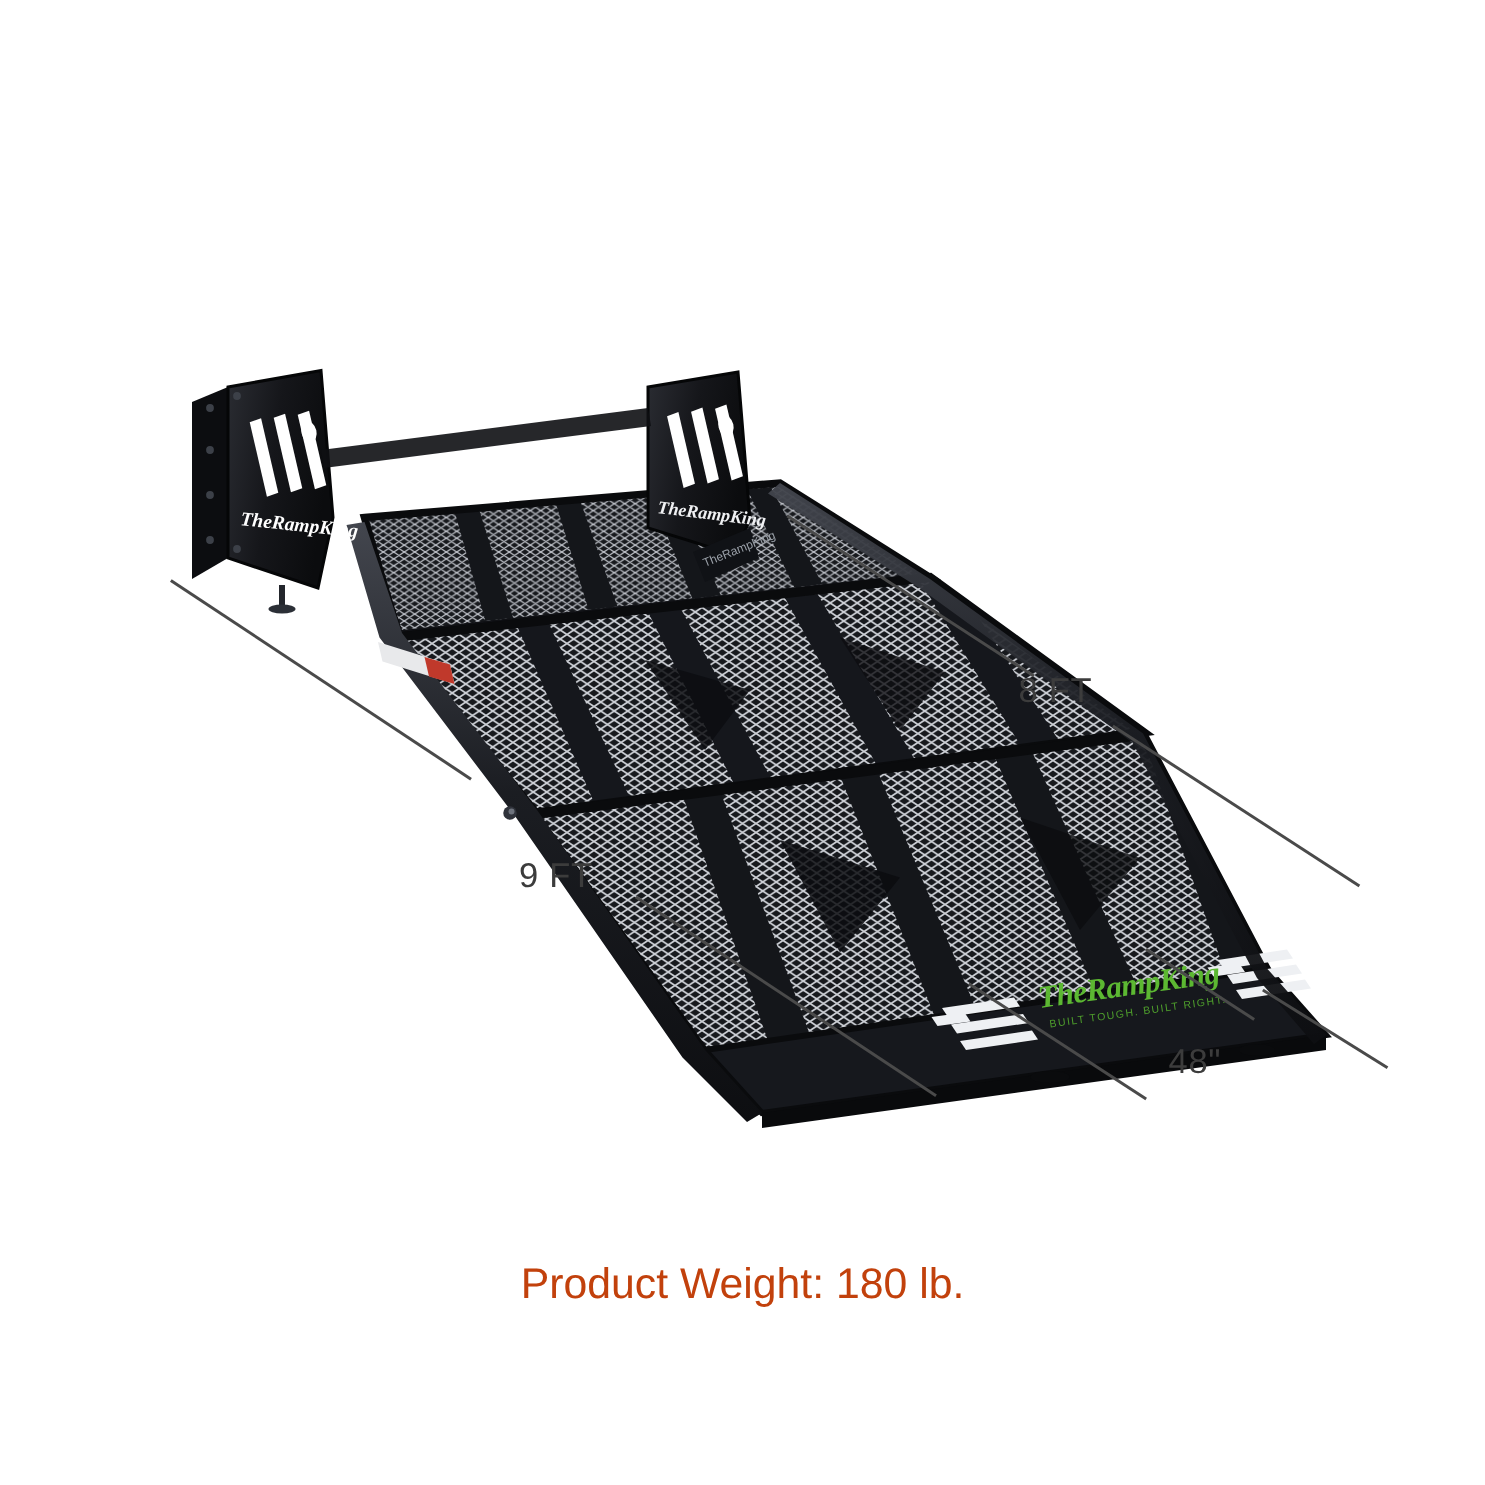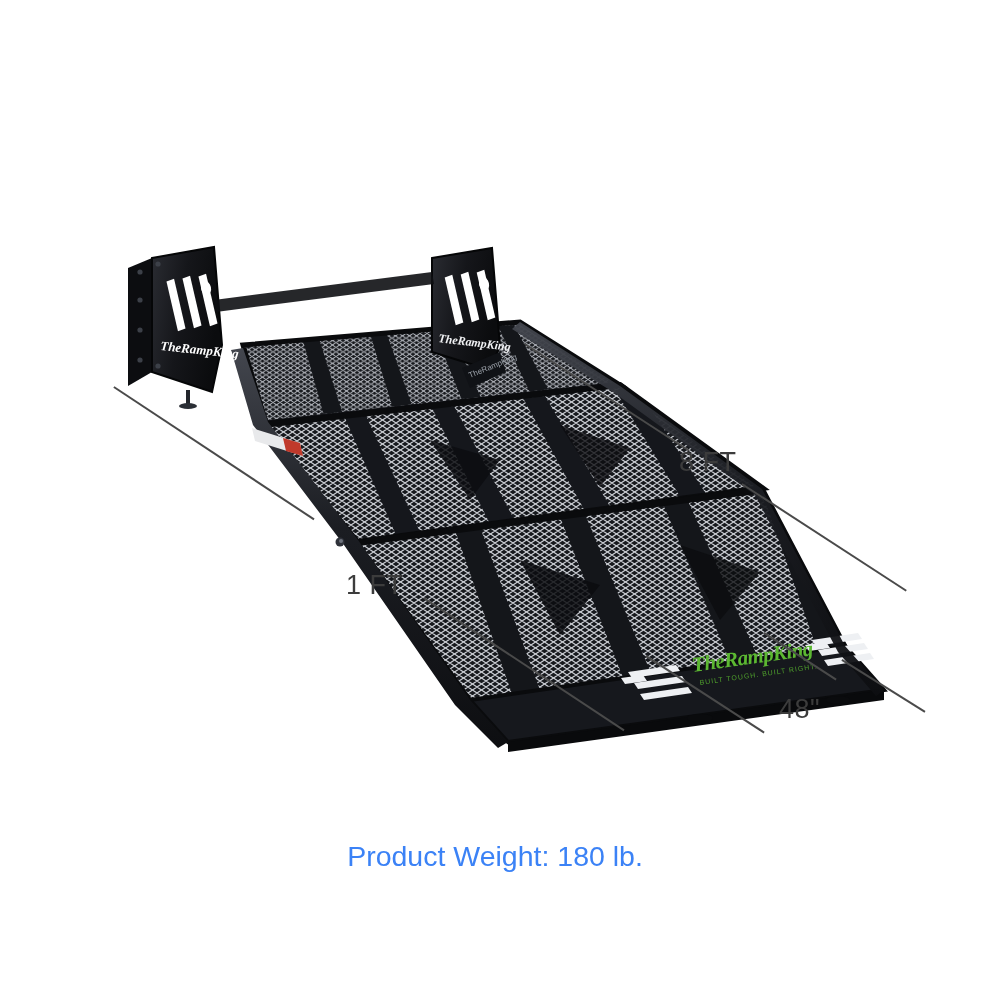--- a/index.html
+++ b/index.html
@@ -10,30 +10,30 @@
     font-family:"Liberation Sans", sans-serif;
     overflow:hidden;
   }
   #stage{position:relative;width:990px;height:990px;background:#ffffff;}
 
   
   .dimline{position:absolute;background:#4a4a4a;height:1.6px;transform-origin:0 50%;}
   .dimlabel{
     position:absolute;
     color:#3c3c3c;
-    font-size:27px;
+    font-size:23px;
     letter-spacing:.5px;
     white-space:nowrap;
     font-family:"Liberation Sans", sans-serif;
   }
 
   
   #caption{
     position:absolute;left:0;right:0;top:838px;
-    text-align:center;color:#3b82f6;
+    text-align:center;color:#c2410c;
     font-size:28.5px;line-height:37px;
     font-family:"Liberation Sans", sans-serif;
   }
   #caption div{white-space:nowrap;}
 
   
   #product{position:absolute;left:0;top:0;width:990px;height:990px;}
 </style>
 </head>
 <body>
@@ -222,21 +222,21 @@
 
     <div class="dimline" style="left:525px;top:343px;width:196px;transform:rotate(33deg);"></div>
 
     <div class="dimline" style="left:742px;top:483px;width:196px;transform:rotate(33deg);"></div>
     <div class="dimlabel" style="left:679px;top:447px;">8 FT</div>
   </div>
 
   <div>
     <div class="dimline" style="left:114px;top:386px;width:240px;transform:rotate(33.5deg);"></div>
     <div class="dimline" style="left:424px;top:597px;width:240px;transform:rotate(33.5deg);"></div>
-    <div class="dimlabel" style="left:346px;top:570px;">1 FT</div>
+    <div class="dimlabel" style="left:346px;top:570px;">9 FT</div>
   </div>
 
   <div>
     <div class="dimline" style="left:842px;top:659px;width:98px;transform:rotate(32deg);"></div>
     <div class="dimline" style="left:836px;top:679px;width:86px;transform:rotate(-147deg);"></div>
     <div class="dimline" style="left:764px;top:732px;width:141px;transform:rotate(-147deg);"></div>
     <div class="dimlabel" style="left:779px;top:694px;">48"</div>
   </div>
 
   <div id="caption">

